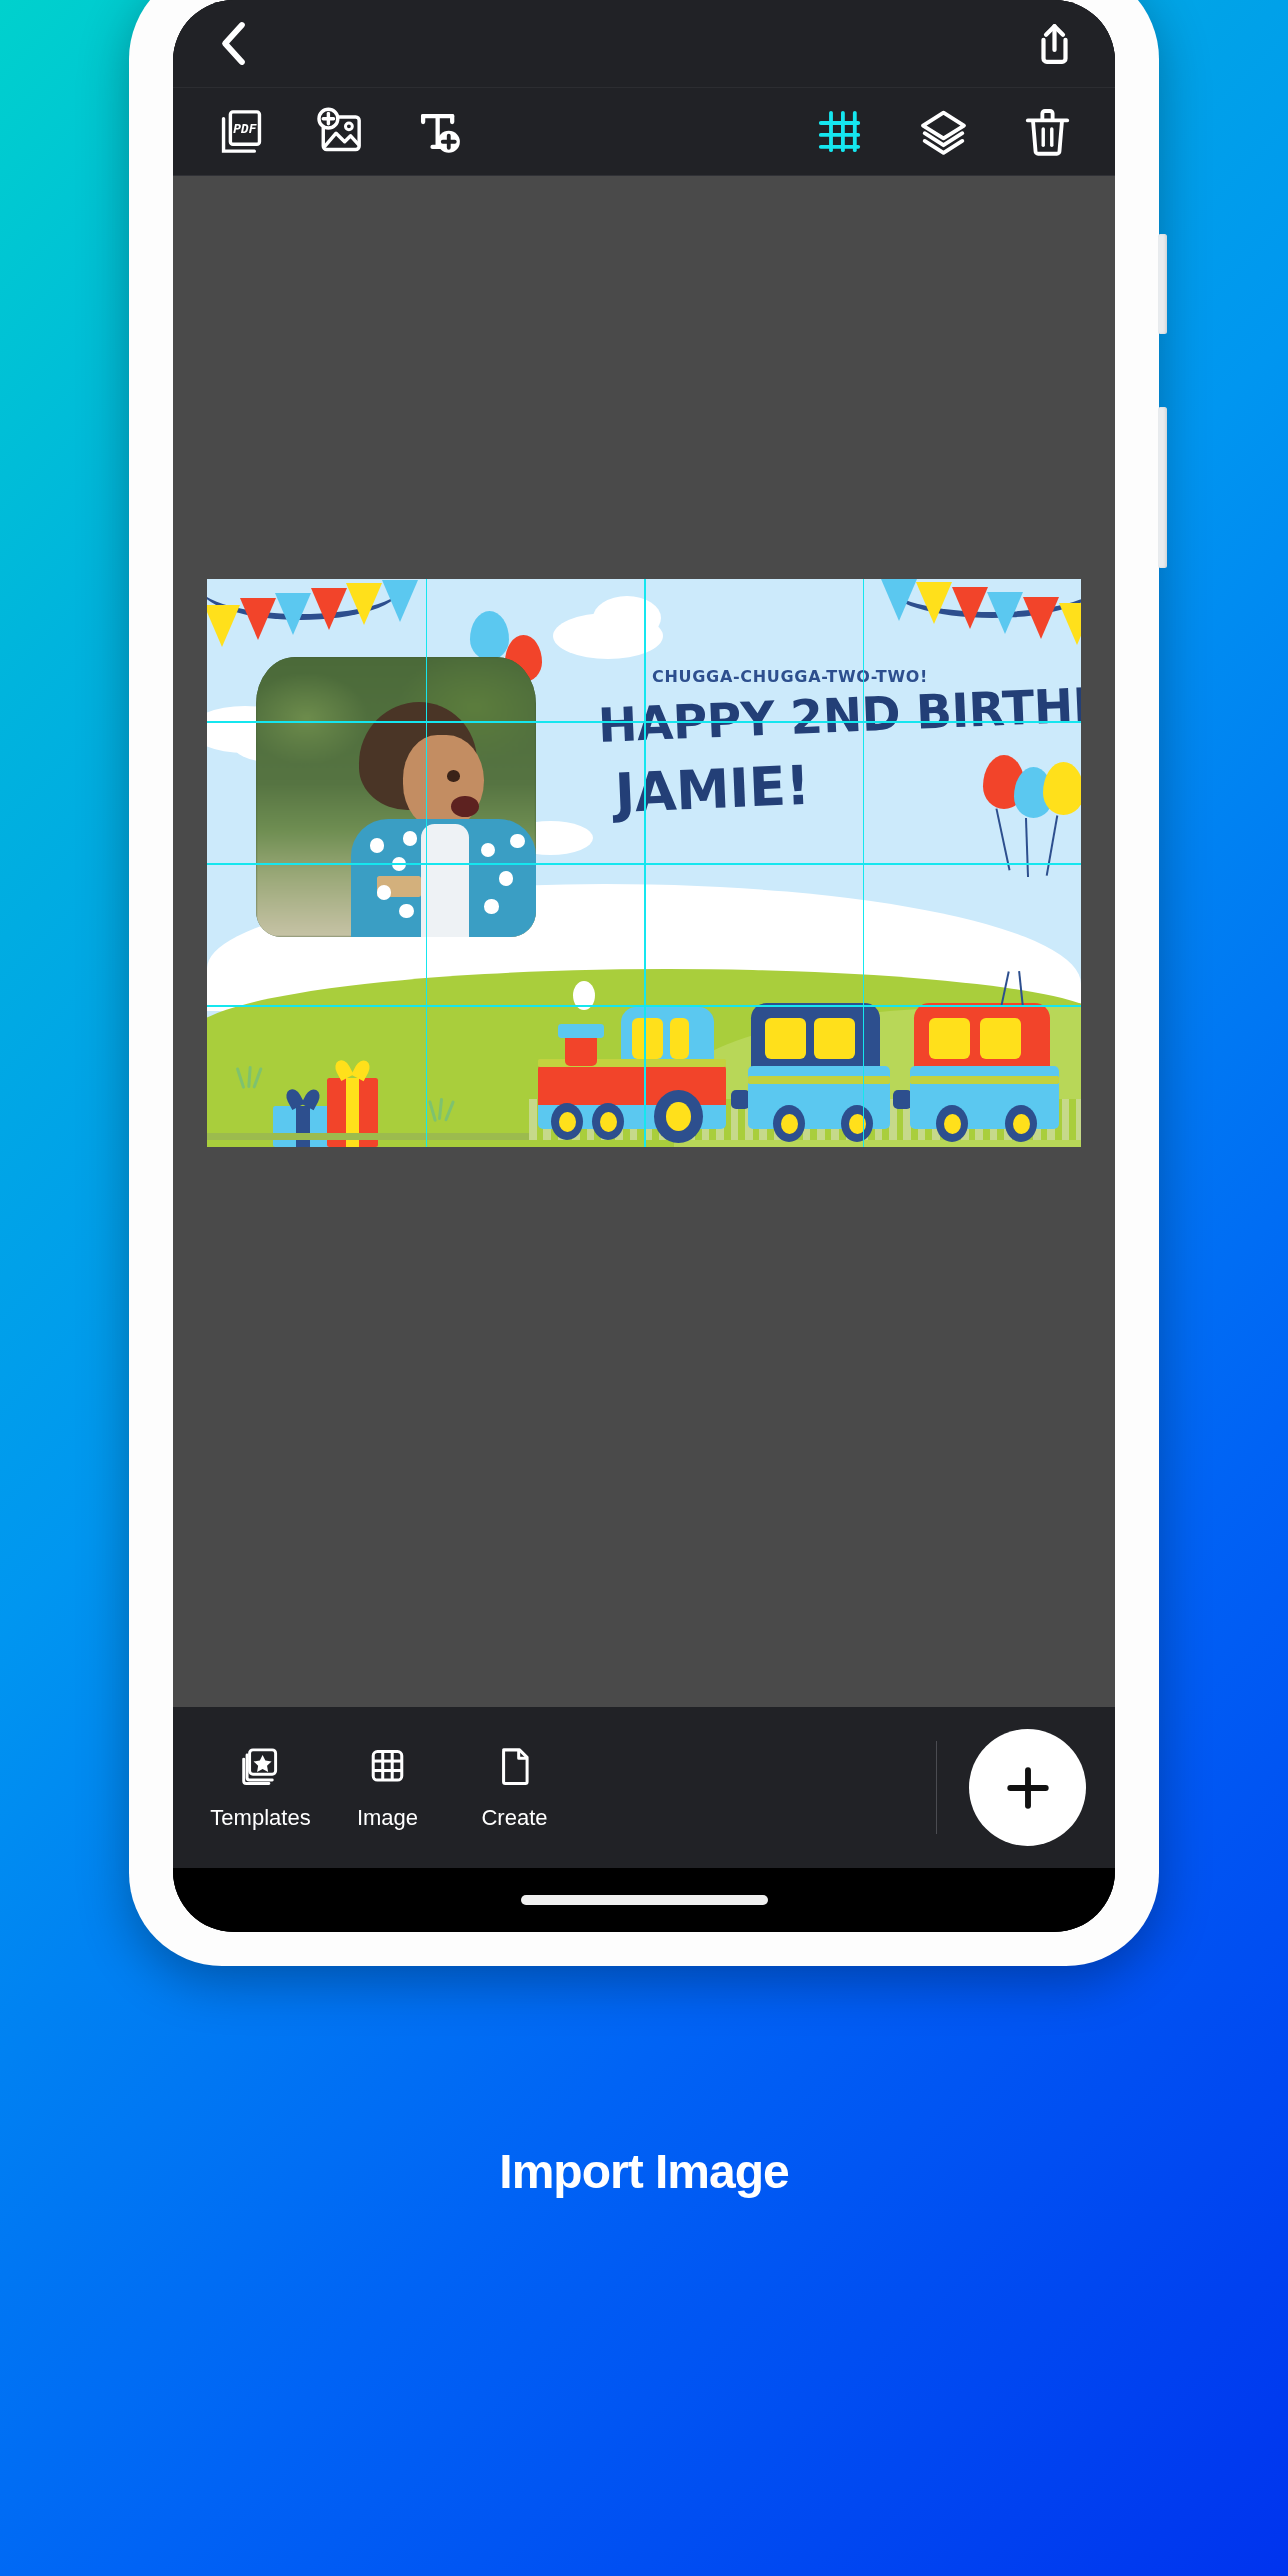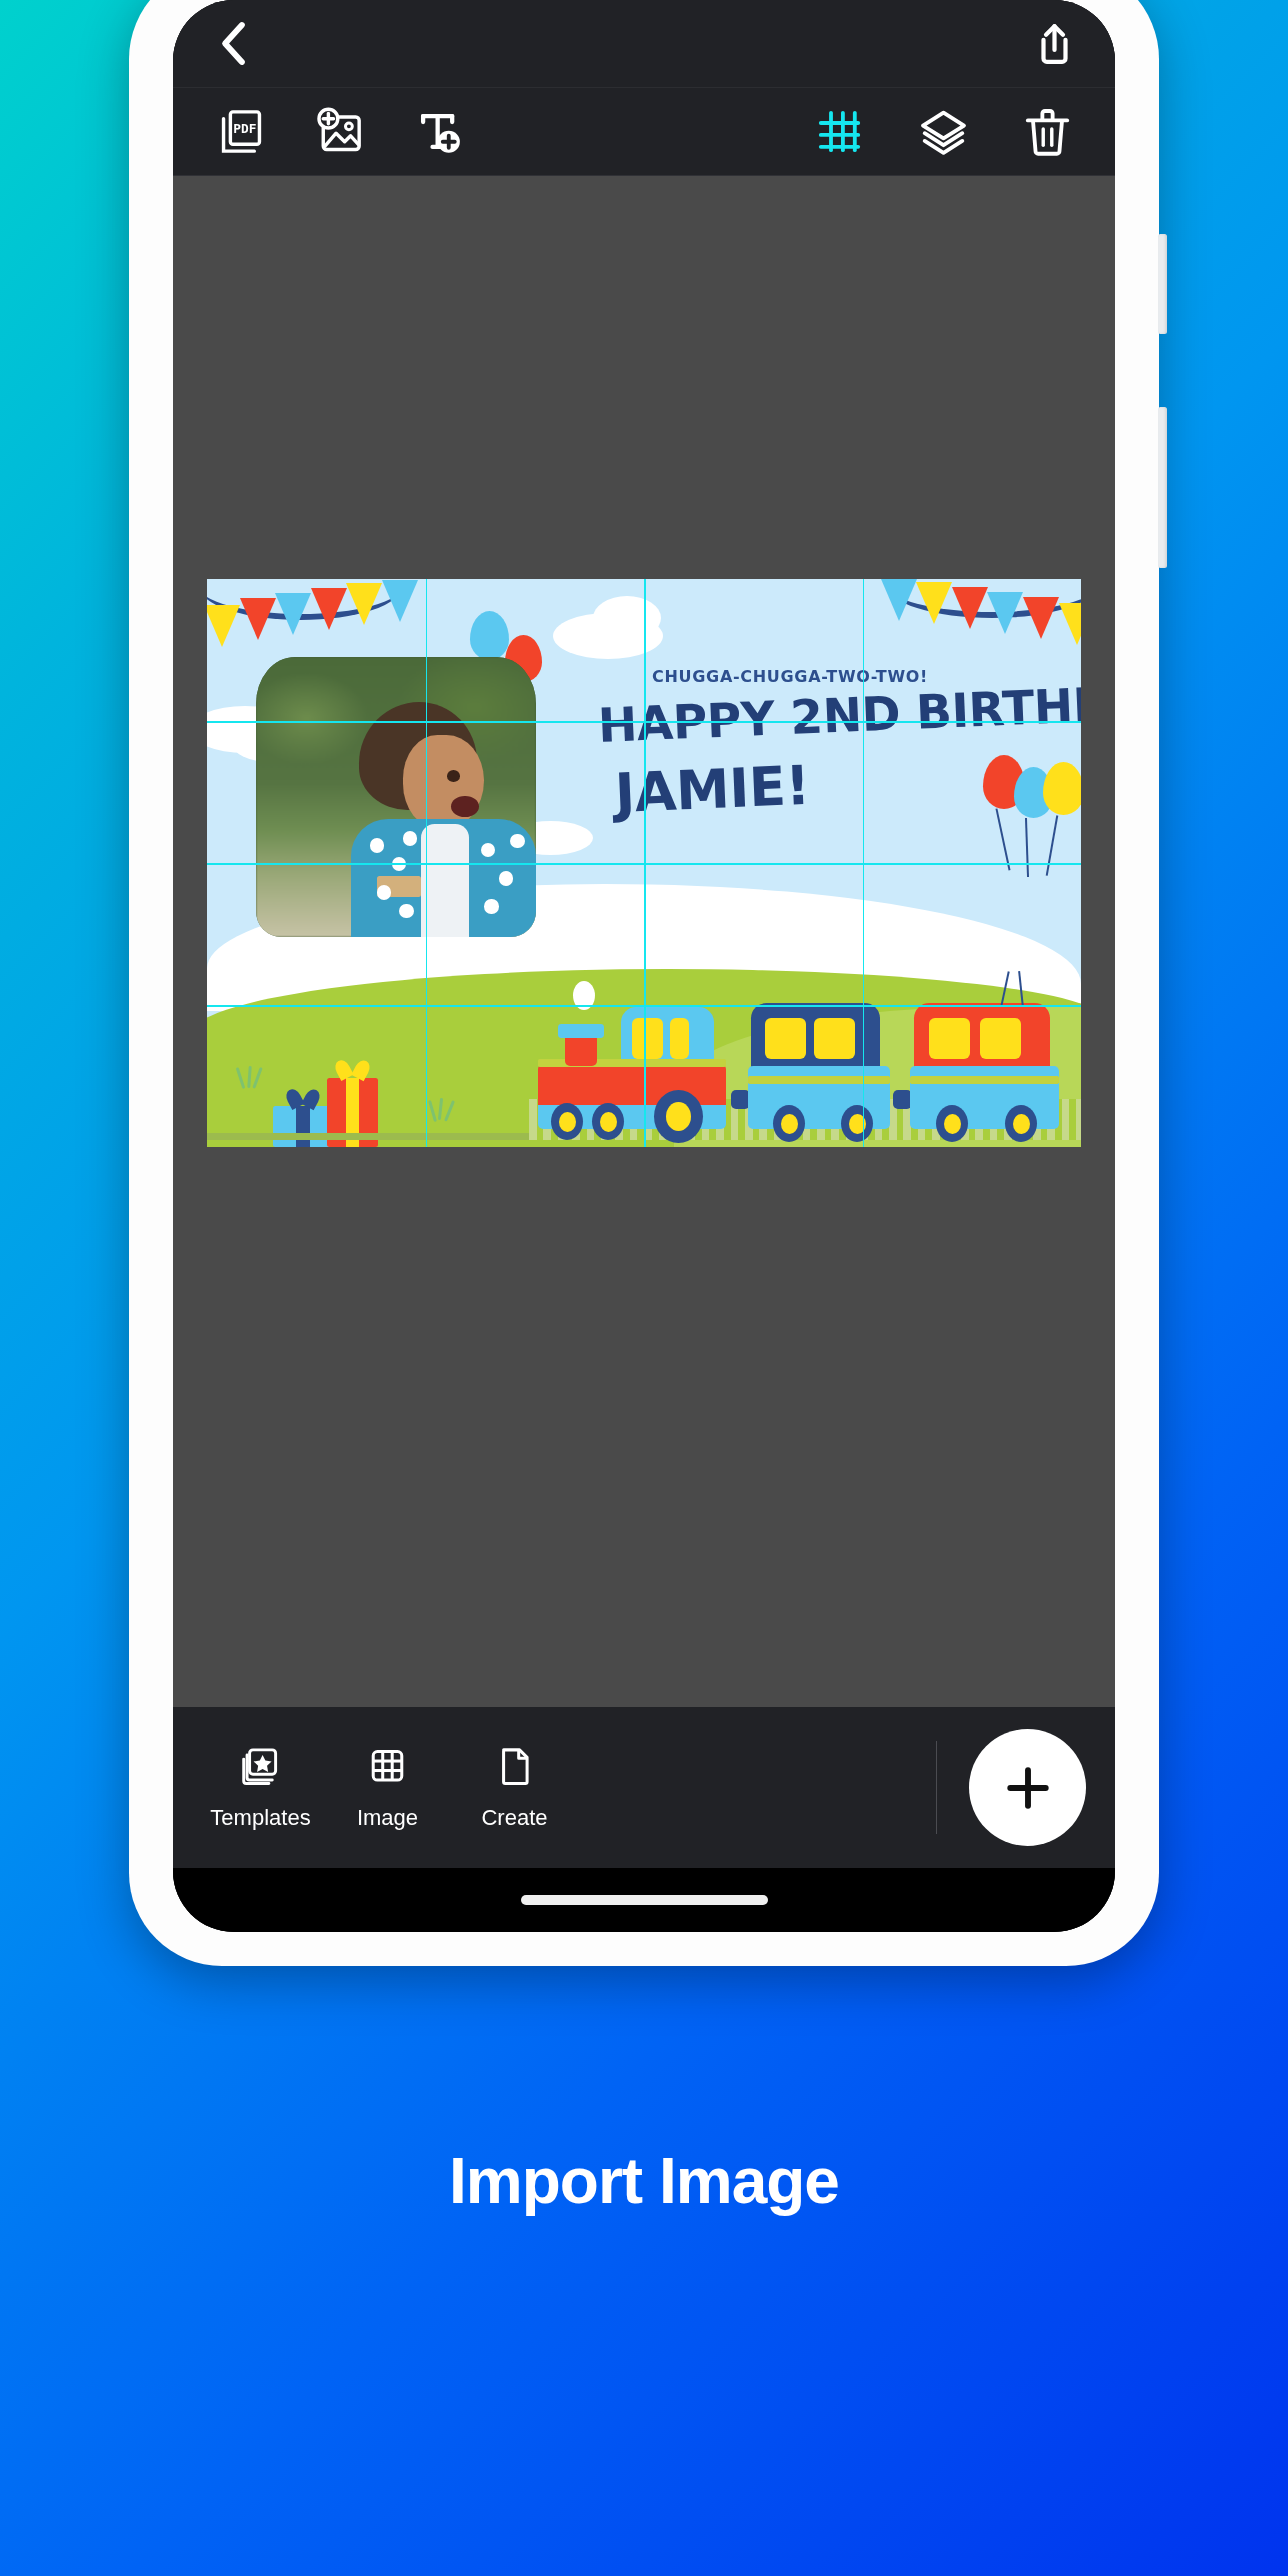--- a/index.html
+++ b/index.html
@@ -38,21 +38,21 @@
     position:absolute;left:0;right:0;text-align:center;color:#fff;
     font-size:36px;font-weight:bold;letter-spacing:0.2px;pointer-events:none;
   }
   #share-button{margin-left:auto;width:49px;height:49px;display:flex;align-items:center;justify-content:center;cursor:pointer;z-index:2;}
 
   #edit-toolbar{
     height:88px;min-height:88px;background:#212226;display:flex;align-items:center;
     padding:0 34px;border-bottom:0.8px solid #303136;
   }
   .tool-btn{width:68px;height:68px;display:flex;align-items:center;justify-content:center;cursor:pointer;}
-  #toolbar-left{display:flex;gap:30.5px;}
+  #toolbar-left{display:flex;gap:30.5px;font-style:italic;}
   #toolbar-right{display:flex;gap:36px;margin-left:auto;}
 
   
   #canvas-area{flex:1;background:#4a4a4a;position:relative;}
   #card-canvas{
     position:absolute;left:34px;top:403px;width:874px;height:568px;
     background:#cceafb;overflow:hidden;
   }
 
   
@@ -161,21 +161,21 @@
     width:117px;height:117px;border-radius:50%;background:#fff;margin-left:32px;margin-right:8.5px;
     display:flex;align-items:center;justify-content:center;cursor:pointer;
   }
   #home-indicator-bar{height:64px;min-height:64px;background:#000;display:flex;align-items:center;justify-content:center;}
   #home-indicator{width:247px;height:9.3px;border-radius:5.1px;background:#efefef;}
 
   
   #promo{
     position:absolute;left:0;right:0;top:2144px;text-align:center;
   }
-  #promo-line-1{color:#fff;font-size:64px;font-weight:bold;letter-spacing:-1px;}
+  #promo-line-1{color:#fff;font-size:48px;font-weight:bold;letter-spacing:-1px;}
   #promo-line-2{color:#2bf6ff;font-size:64px;font-weight:bold;letter-spacing:-1px;margin-top:13.6px;}
 </style>
 </head>
 <body>
 
 <div id="phone-frame">
   <div class="side-btn" id="side-btn-volume-up"></div>
   <div class="side-btn" id="side-btn-volume-down"></div>
 
   <div id="phone-screen">

